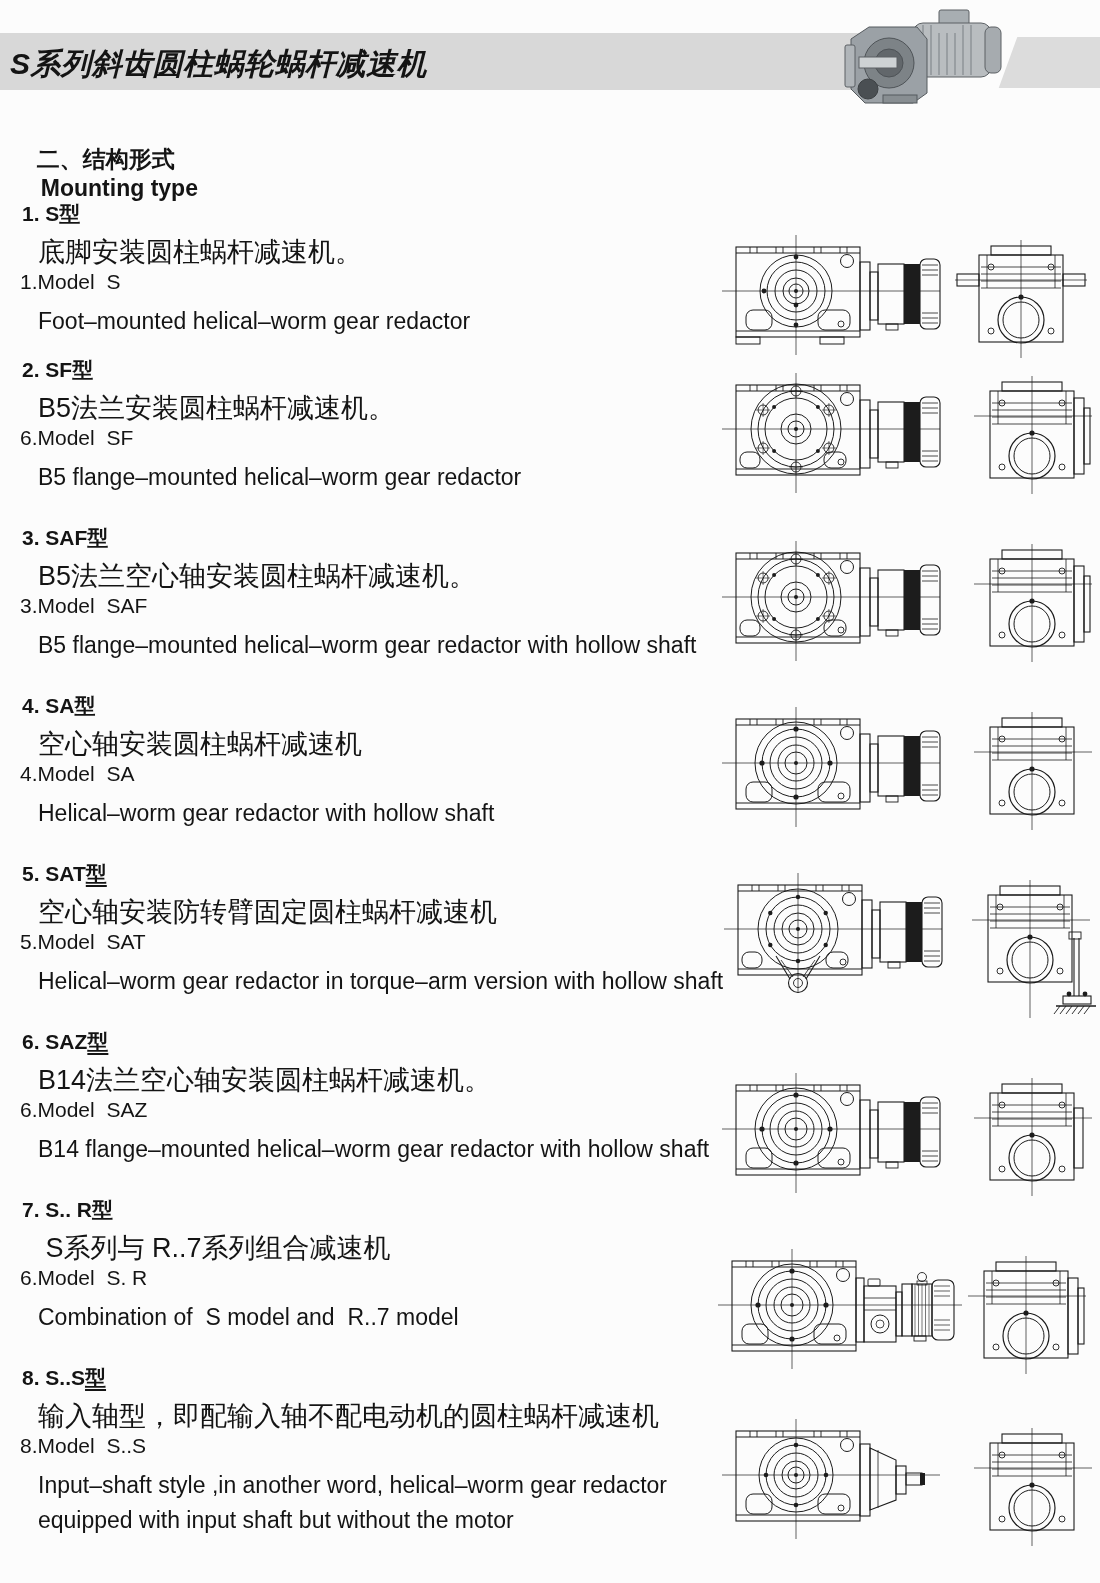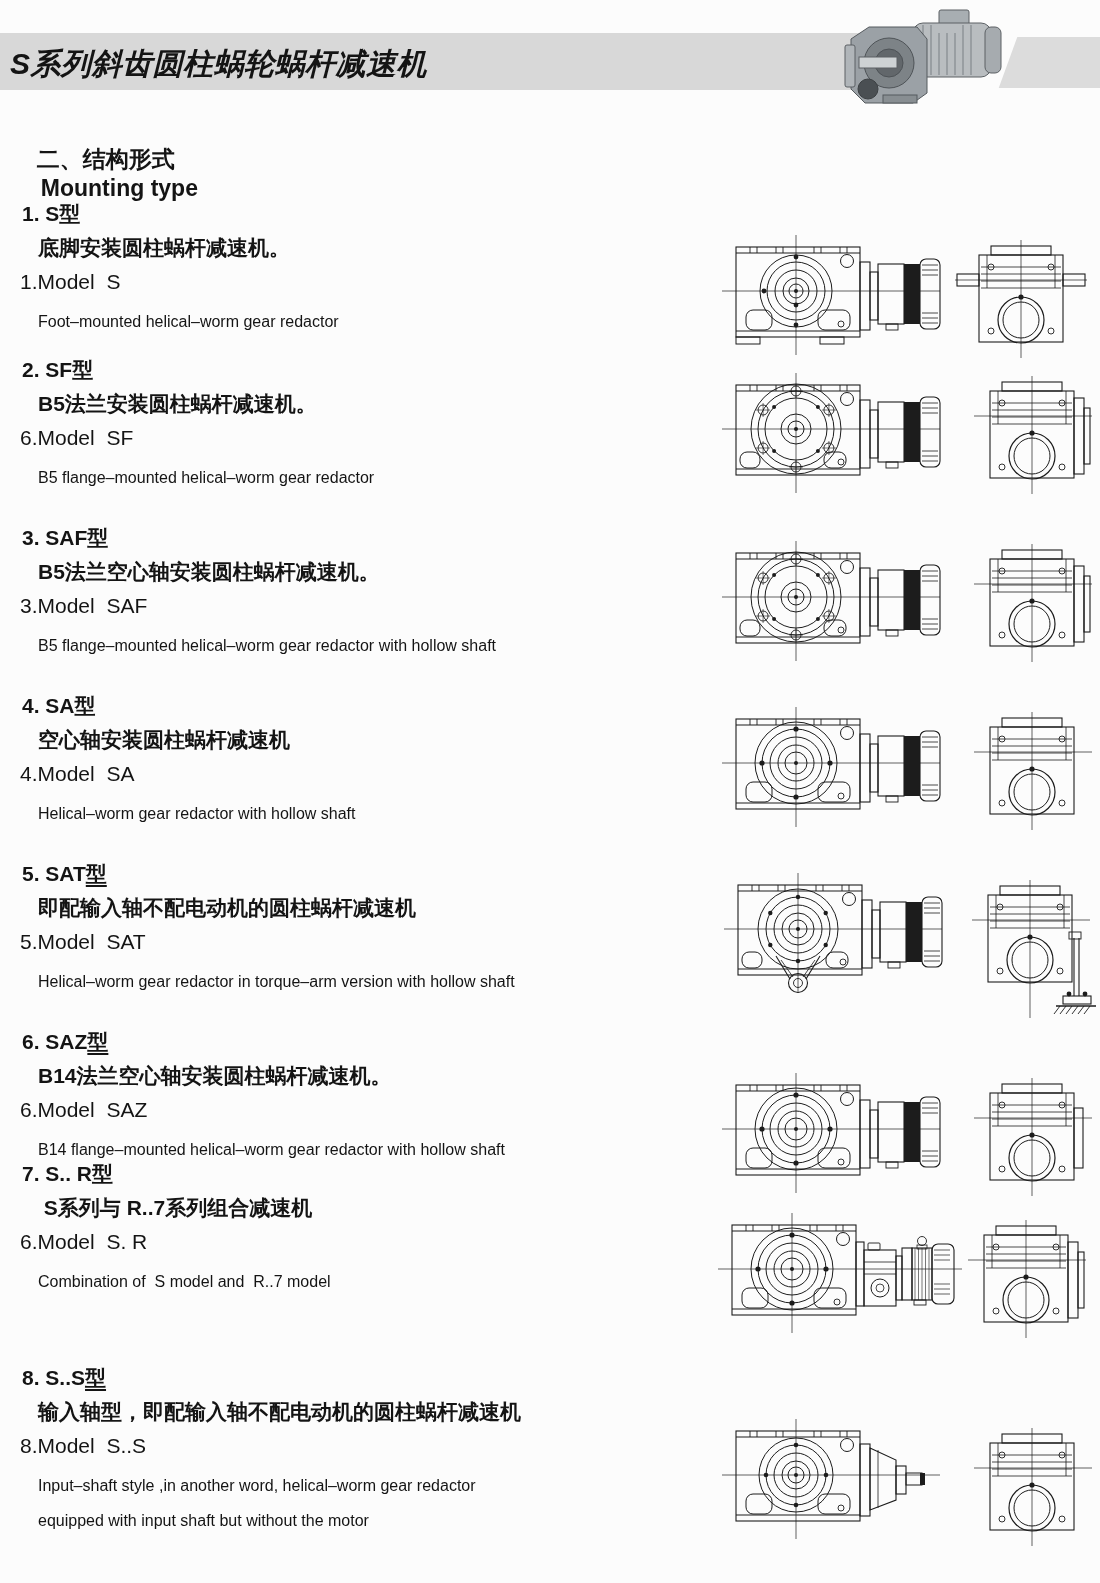--- a/index.html
+++ b/index.html
@@ -12,23 +12,23 @@
   .deco-band{position:absolute;left:1008px;top:37px;width:150px;height:51px;transform:skewX(-20deg)}
   .page-title{
     position:absolute;left:10px;top:44px;font-size:30px;font-weight:700;font-style:italic;
     letter-spacing:.5px;white-space:pre;
   }
   .photo{position:absolute;left:843px;top:5px;width:172px;height:104px}
   .section-heading{position:absolute;left:24px;top:117px;font-size:23px;font-weight:700;white-space:pre}
   .section-heading .en{margin-left:4px}
   .item{position:absolute;left:0;width:1100px;height:168px}
   .zh-title{position:absolute;left:22px;top:0;font-size:21px;font-weight:700;white-space:pre}
-  .zh-desc{position:absolute;left:38px;top:34px;font-size:21px;font-weight:700;white-space:pre}
+  .zh-desc{position:absolute;left:38px;top:34px;font-size:27px;font-weight:400;white-space:pre}
   .en-model{position:absolute;left:20px;top:70px;font-size:21px;white-space:pre}
-  .en-desc{position:absolute;left:38px;top:104px;font-size:16px;line-height:35px;white-space:pre}
+  .en-desc{position:absolute;left:38px;top:104px;font-size:23px;line-height:35px;white-space:pre}
   .u{text-decoration:underline;text-underline-offset:4px;text-decoration-thickness:2px}
   .front-drawing,.side-drawing{position:absolute}
   svg{display:block}
 </style>
 </head>
 <body style="background: rgb(252, 252, 252); color: rgb(20, 20, 20);">
 
 <div class="band" style="background: rgb(216, 216, 216);"></div>
 <div class="deco-band" style="background: rgb(220, 220, 220);"></div>
 <div class="page-title">S系列斜齿圆柱蜗轮蜗杆减速机</div>
@@ -388,21 +388,21 @@
           <circle cx="36" cy="31" r="3" fill="none" stroke="#1c1c1c" stroke-width="0.9"></circle>
           <circle cx="96" cy="31" r="3" fill="none" stroke="#1c1c1c" stroke-width="0.9"></circle>
           <circle cx="36" cy="95" r="3" fill="none" stroke="#1c1c1c" stroke-width="0.9"></circle>
           <circle cx="96" cy="95" r="3" fill="none" stroke="#1c1c1c" stroke-width="0.9"></circle>
         </svg>
       </div>
   </section>
 
   <section class="item" style="top: 860px;">
     <div class="zh-title"><span class="main">5. SAT</span><span class="suffix u">型</span></div>
-    <div class="zh-desc">即配输入轴不配电动机的圆柱蜗杆减速机</div>
+    <div class="zh-desc">空心轴安装防转臂固定圆柱蜗杆减速机</div>
     <div class="en-model">5.Model  SAT</div>
     <div class="en-desc"><div>Helical–worm gear redactor in torque–arm version with hollow shaft</div></div>
     <div class="front-drawing" style="left: 722px; top: 10px;">
         <svg width="222" height="128" viewBox="0 0 222 128">
           <line x1="2" y1="59" x2="220" y2="59" stroke="#1c1c1c" stroke-width="0.7"></line>
           <line x1="76" y1="3" x2="76" y2="123" stroke="#1c1c1c" stroke-width="0.7"></line>
           <rect x="16" y="15" width="124" height="90" rx="0" fill="none" stroke="#1c1c1c" stroke-width="1.1"></rect>
           <line x1="16" y1="21" x2="140" y2="21" stroke="#1c1c1c" stroke-width="1"></line>
           <line x1="16" y1="99" x2="140" y2="99" stroke="#1c1c1c" stroke-width="1"></line>
           <line x1="30" y1="15" x2="30" y2="21" stroke="#1c1c1c" stroke-width="0.9"></line>
@@ -550,21 +550,21 @@
           <circle cx="66" cy="61" r="2.6" fill="#1c1c1c"></circle>
           <circle cx="36" cy="31" r="3" fill="none" stroke="#1c1c1c" stroke-width="0.9"></circle>
           <circle cx="96" cy="31" r="3" fill="none" stroke="#1c1c1c" stroke-width="0.9"></circle>
           <circle cx="36" cy="95" r="3" fill="none" stroke="#1c1c1c" stroke-width="0.9"></circle>
           <circle cx="96" cy="95" r="3" fill="none" stroke="#1c1c1c" stroke-width="0.9"></circle>
           <rect x="108" y="34" width="9" height="60" rx="0" fill="none" stroke="#1c1c1c" stroke-width="1.1"></rect>
         </svg>
       </div>
   </section>
 
-  <section class="item" style="top: 1160px;">
+  <section class="item" style="top: 1196px;">
     <div class="zh-title"><span class="main">7. S.. R型</span><span class="suffix"></span></div>
     <div class="zh-desc"> S系列与 R..7系列组合减速机</div>
     <div class="en-model">6.Model  S. R</div>
     <div class="en-desc"><div>Combination of  S model and  R..7 model</div></div>
     <div class="front-drawing" style="left: 716px; top: 50px;">
         <svg width="248" height="128" viewBox="0 0 248 128">
           <line x1="2" y1="59" x2="246" y2="59" stroke="#1c1c1c" stroke-width="0.7"></line>
           <line x1="76" y1="3" x2="76" y2="123" stroke="#1c1c1c" stroke-width="0.7"></line>
           <rect x="16" y="15" width="124" height="90" rx="0" fill="none" stroke="#1c1c1c" stroke-width="1.1"></rect>
           <line x1="16" y1="21" x2="140" y2="21" stroke="#1c1c1c" stroke-width="1"></line>

